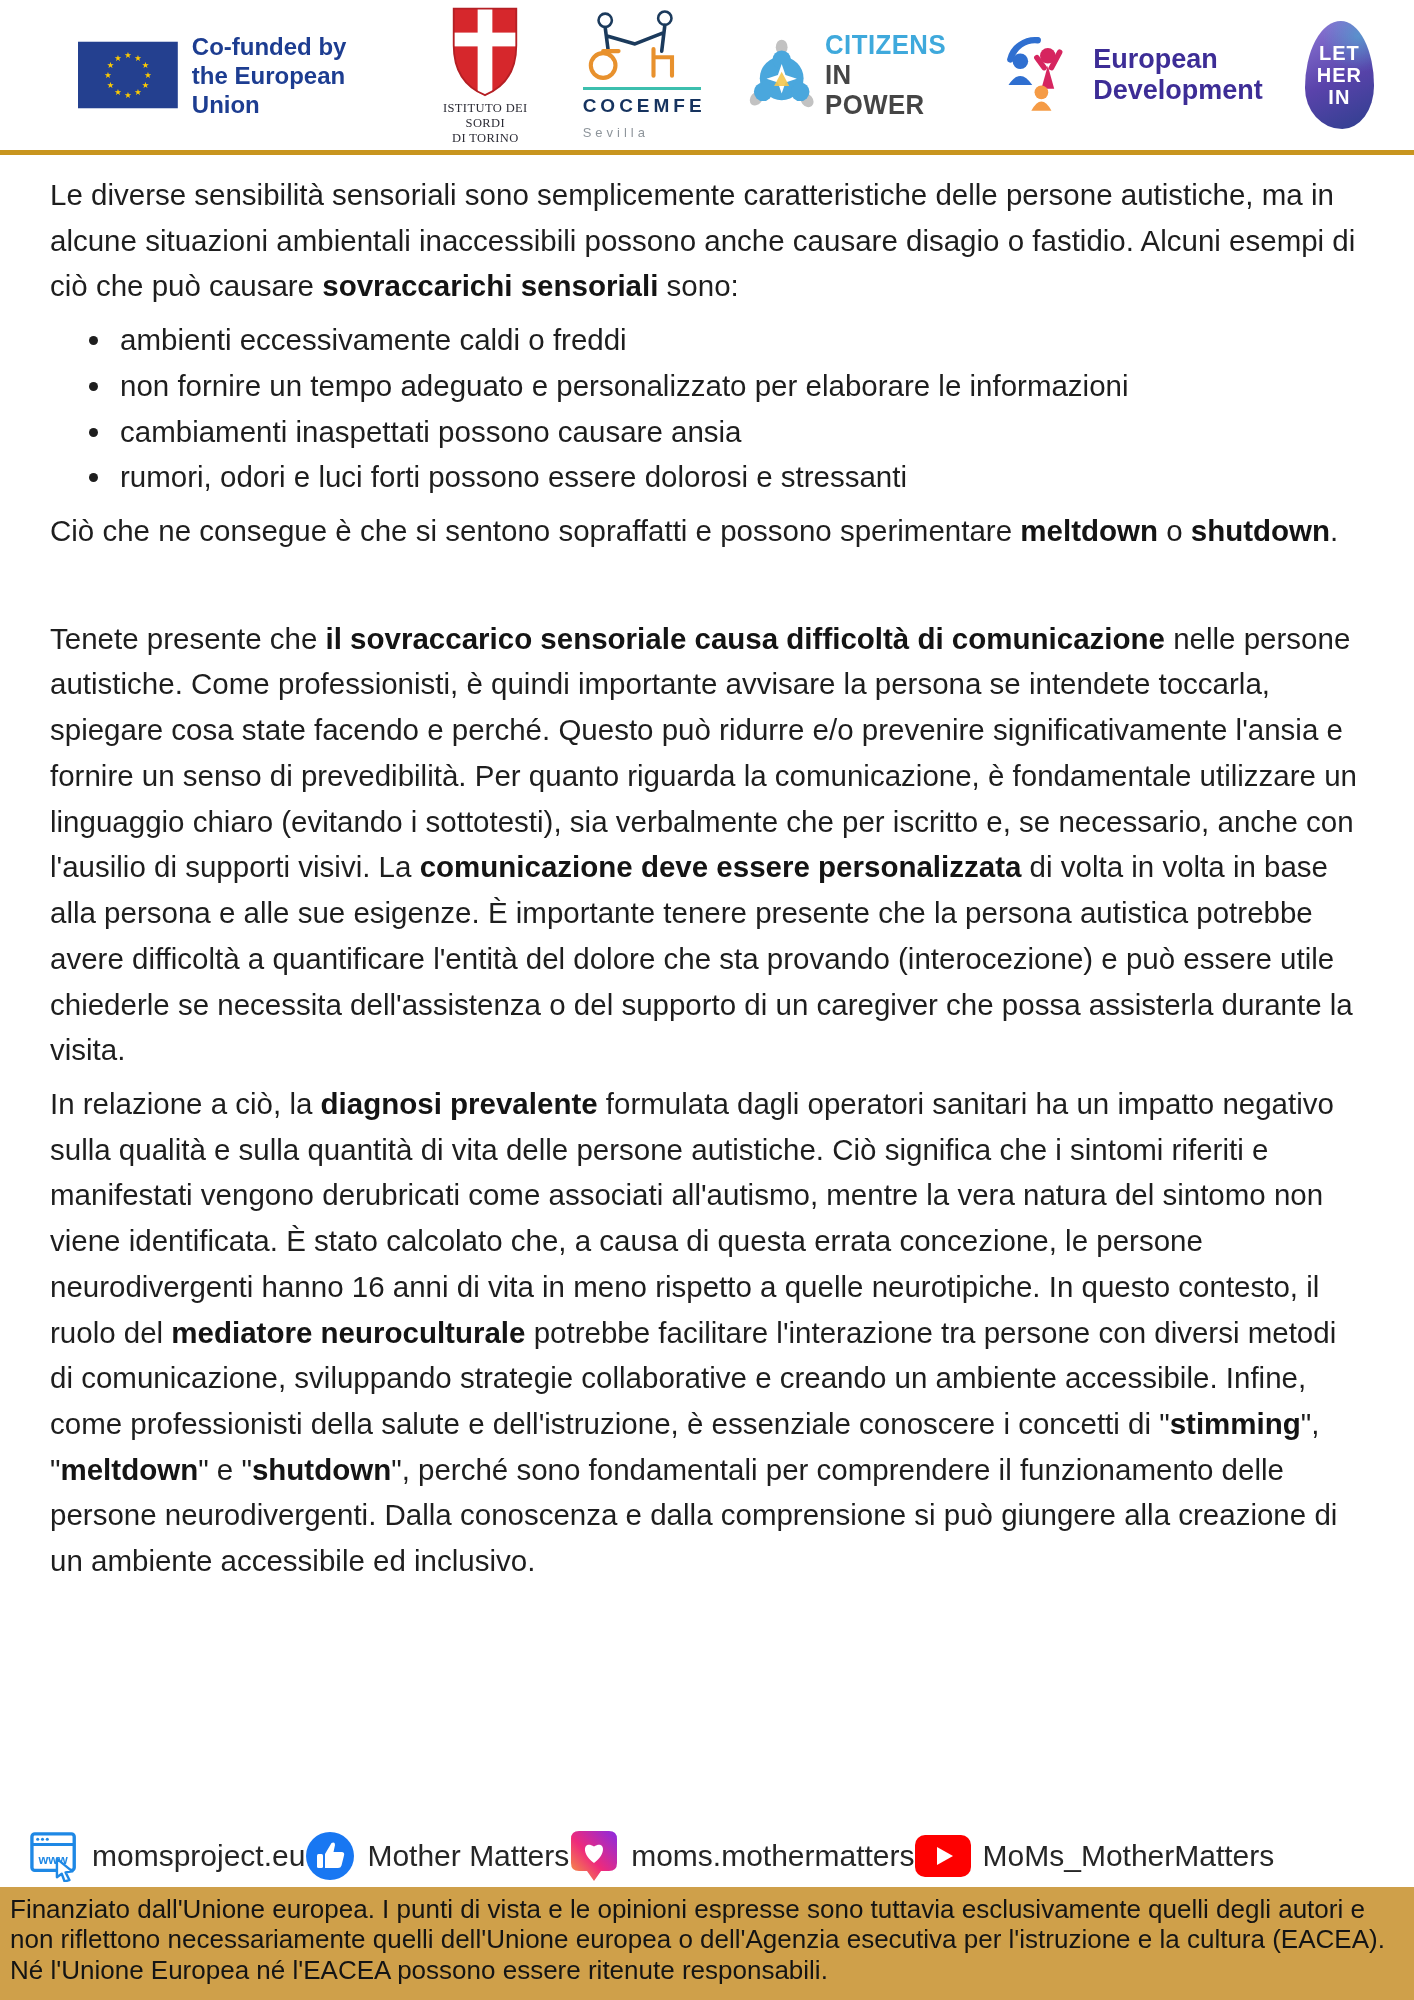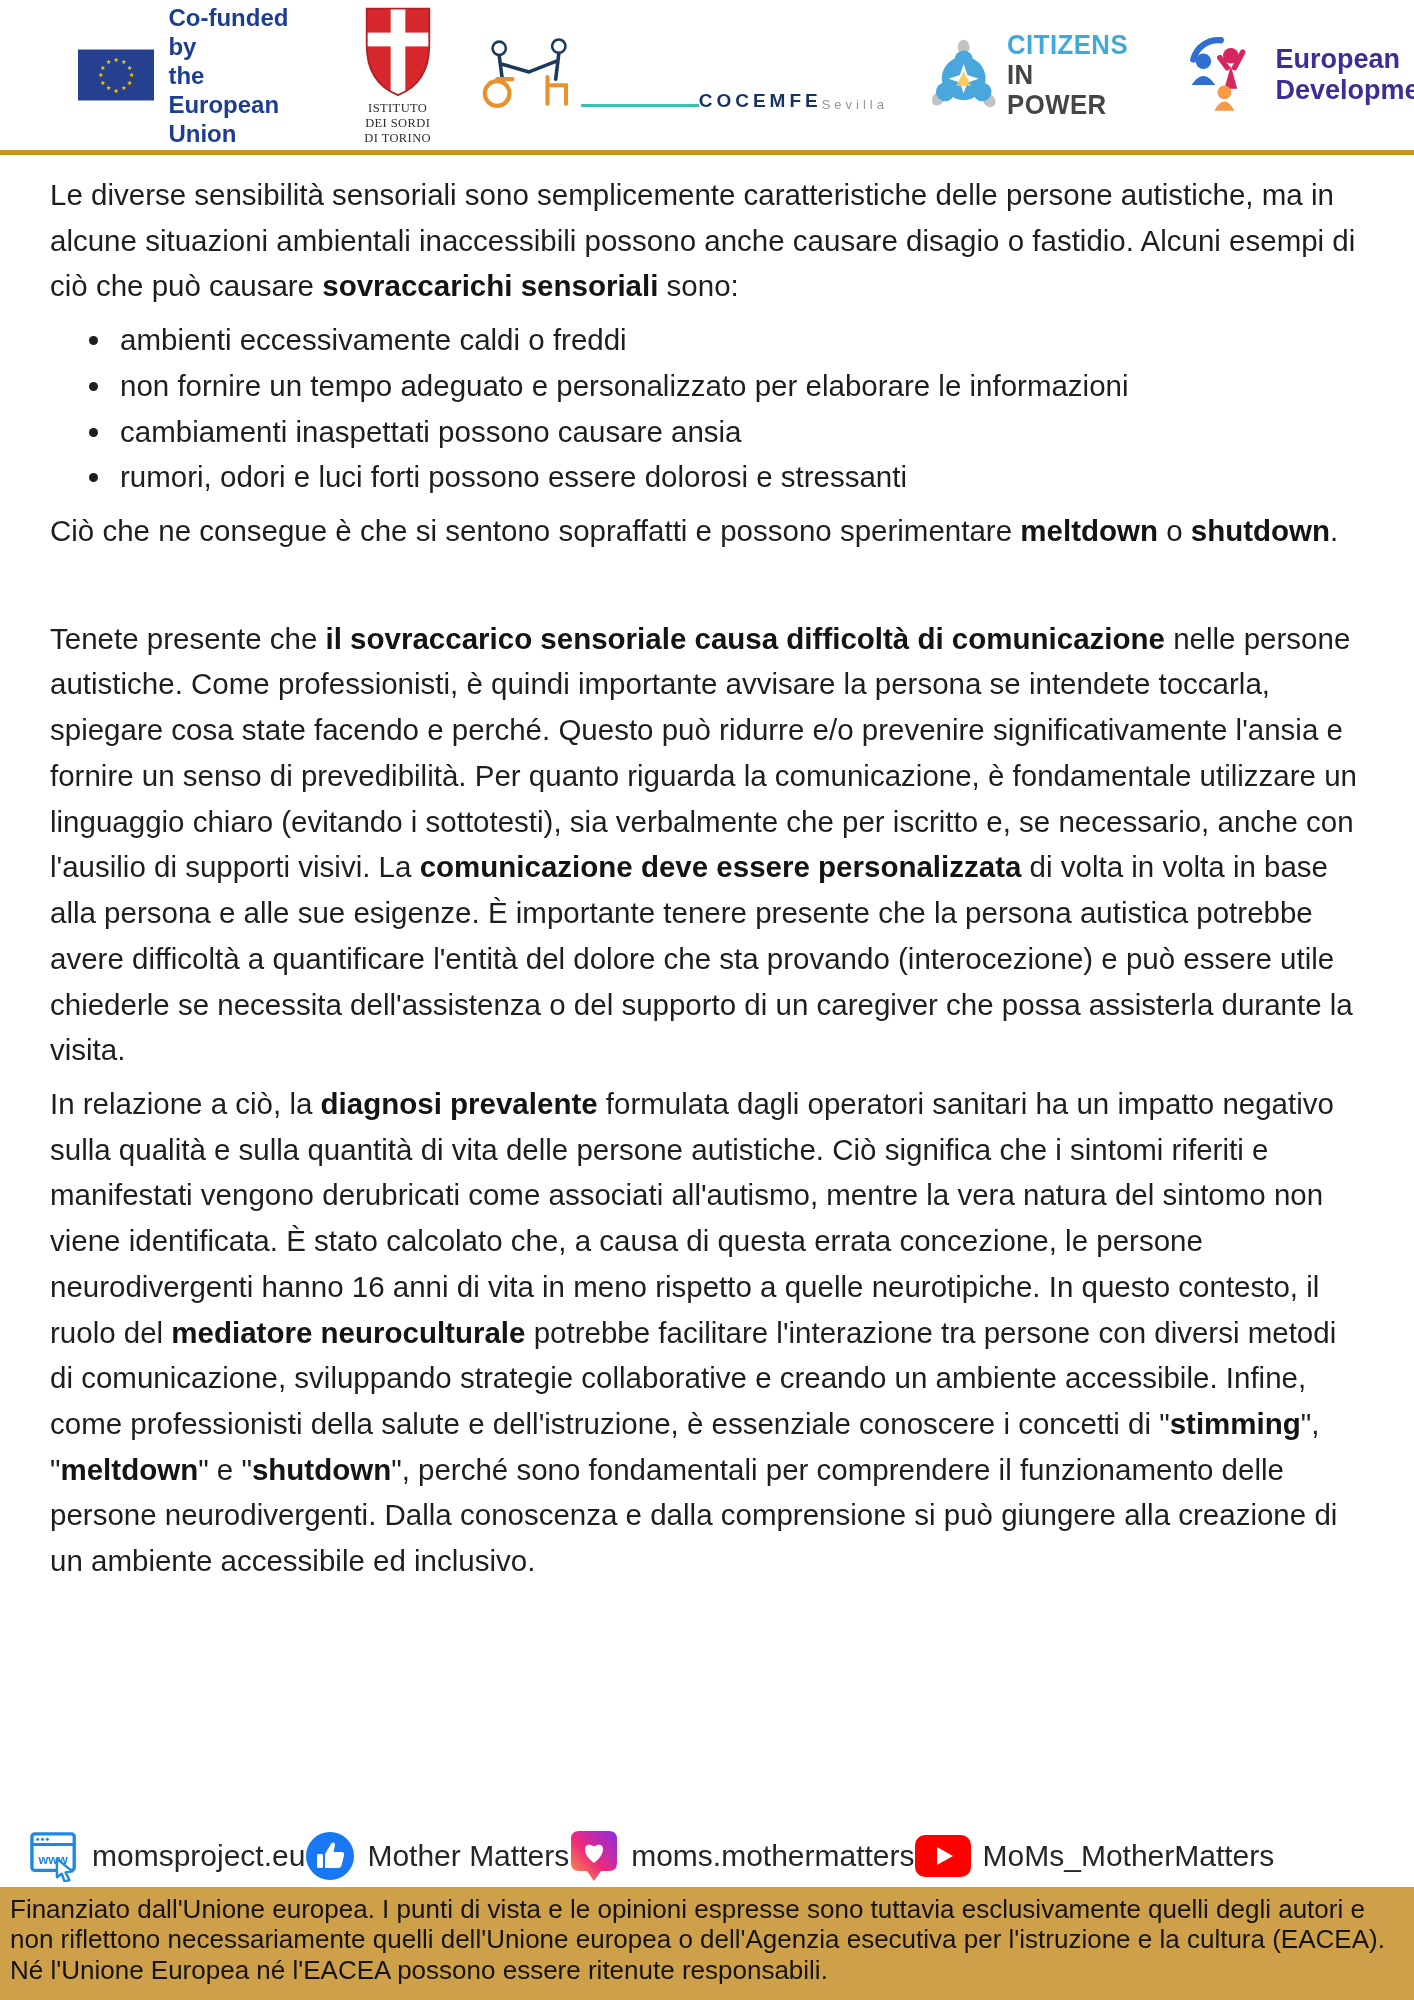--- a/index.html
+++ b/index.html
@@ -19,21 +19,21 @@
     display: flex; align-items: center;
     padding-left: 78px; padding-right: 40px;
     gap: 42px;
     background: #ffffff;
   }
   .logo { display: flex; align-items: center; }
   .eu-logo { gap: 14px; }
   .eu-text { font-weight: bold; color: #1d3d91; font-size: 24px; line-height: 29px; }
   .sordi { flex-direction: column; align-items: center; gap: 4px; }
   .sordi-caption { font-family: "Liberation Serif", serif; font-size: 12.5px; line-height: 15px; color: #2b2b35; text-align: center; letter-spacing: 0.4px; }
-  .cocemfe { flex-direction: row; align-items: flex-end; }
+  .cocemfe { flex-direction: column; align-items: flex-start; }
   .cocemfe-rule { width: 118px; height: 3px; background: #3cbfae; margin: 3px 0 5px 0; }
   .cocemfe-title { font-size: 19px; font-weight: bold; letter-spacing: 4px; color: #16335f; }
   .cocemfe-sub { font-size: 13px; letter-spacing: 4px; color: #8e959b; margin-top: 8px; }
   .citizens { gap: 10px; }
   .citizens-text { font-weight: 800; font-size: 28px; line-height: 30px; transform: scaleX(0.92); transform-origin: left; }
   .citizens-l1 { color: #3fa9dc; letter-spacing: 0.5px; }
   .citizens-l2 { color: #454545; letter-spacing: 0.5px; }
   .eurodev { gap: 26px; }
   .eurodev-text { font-weight: 700; font-size: 27px; line-height: 31px; color: #3d2d96; }
   .letherin {

